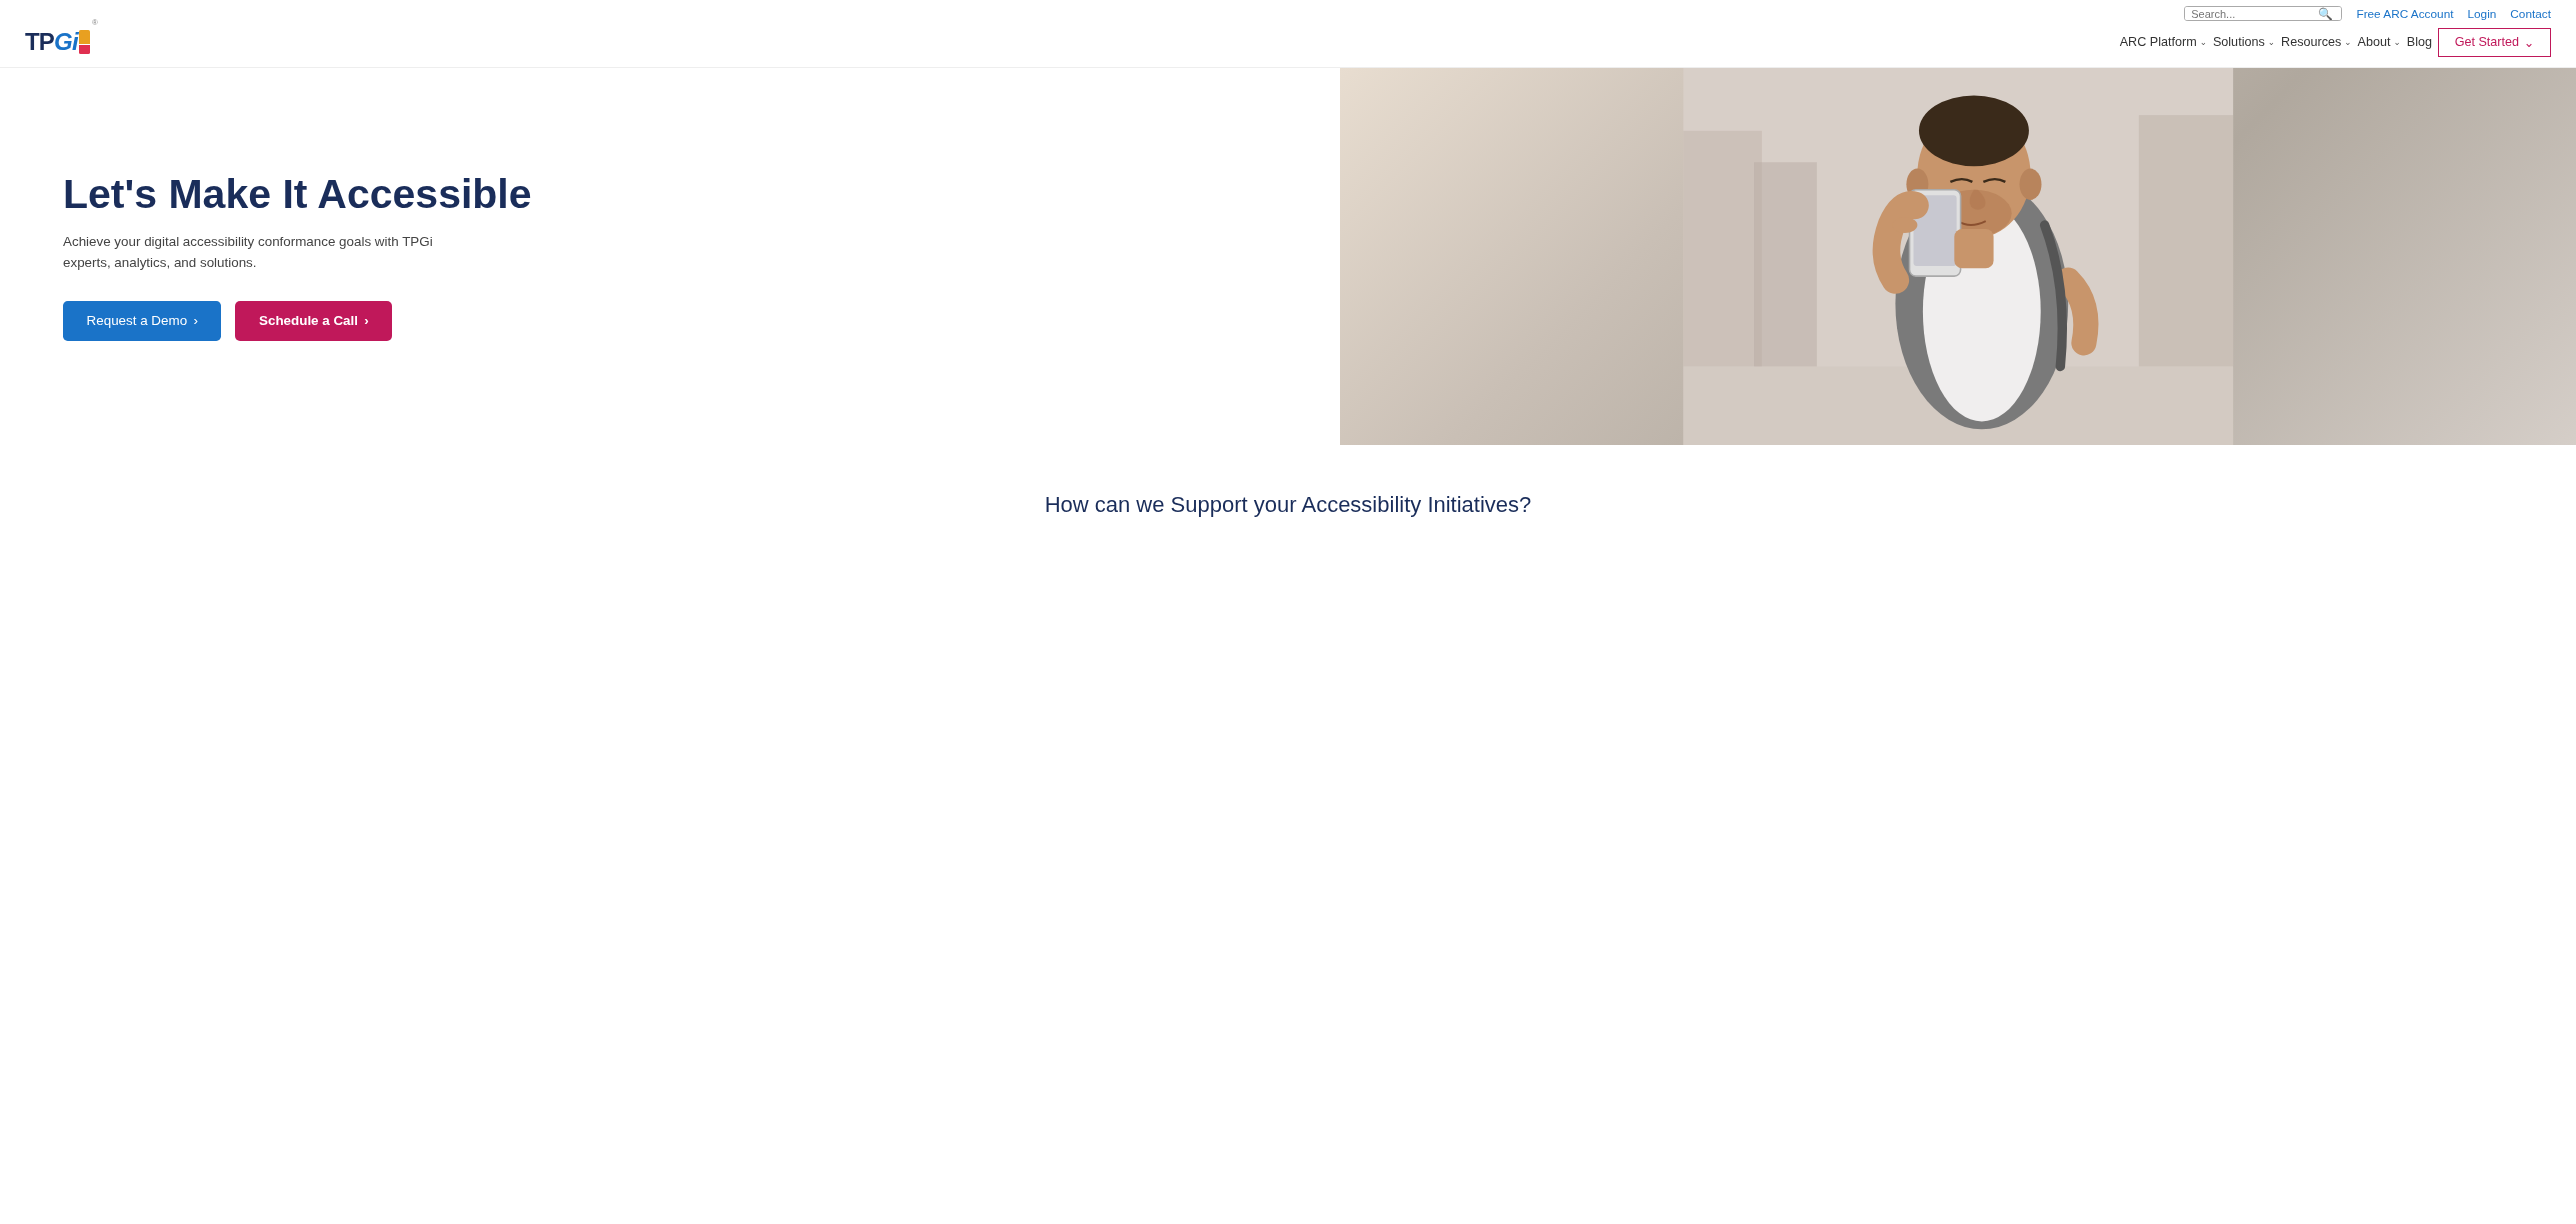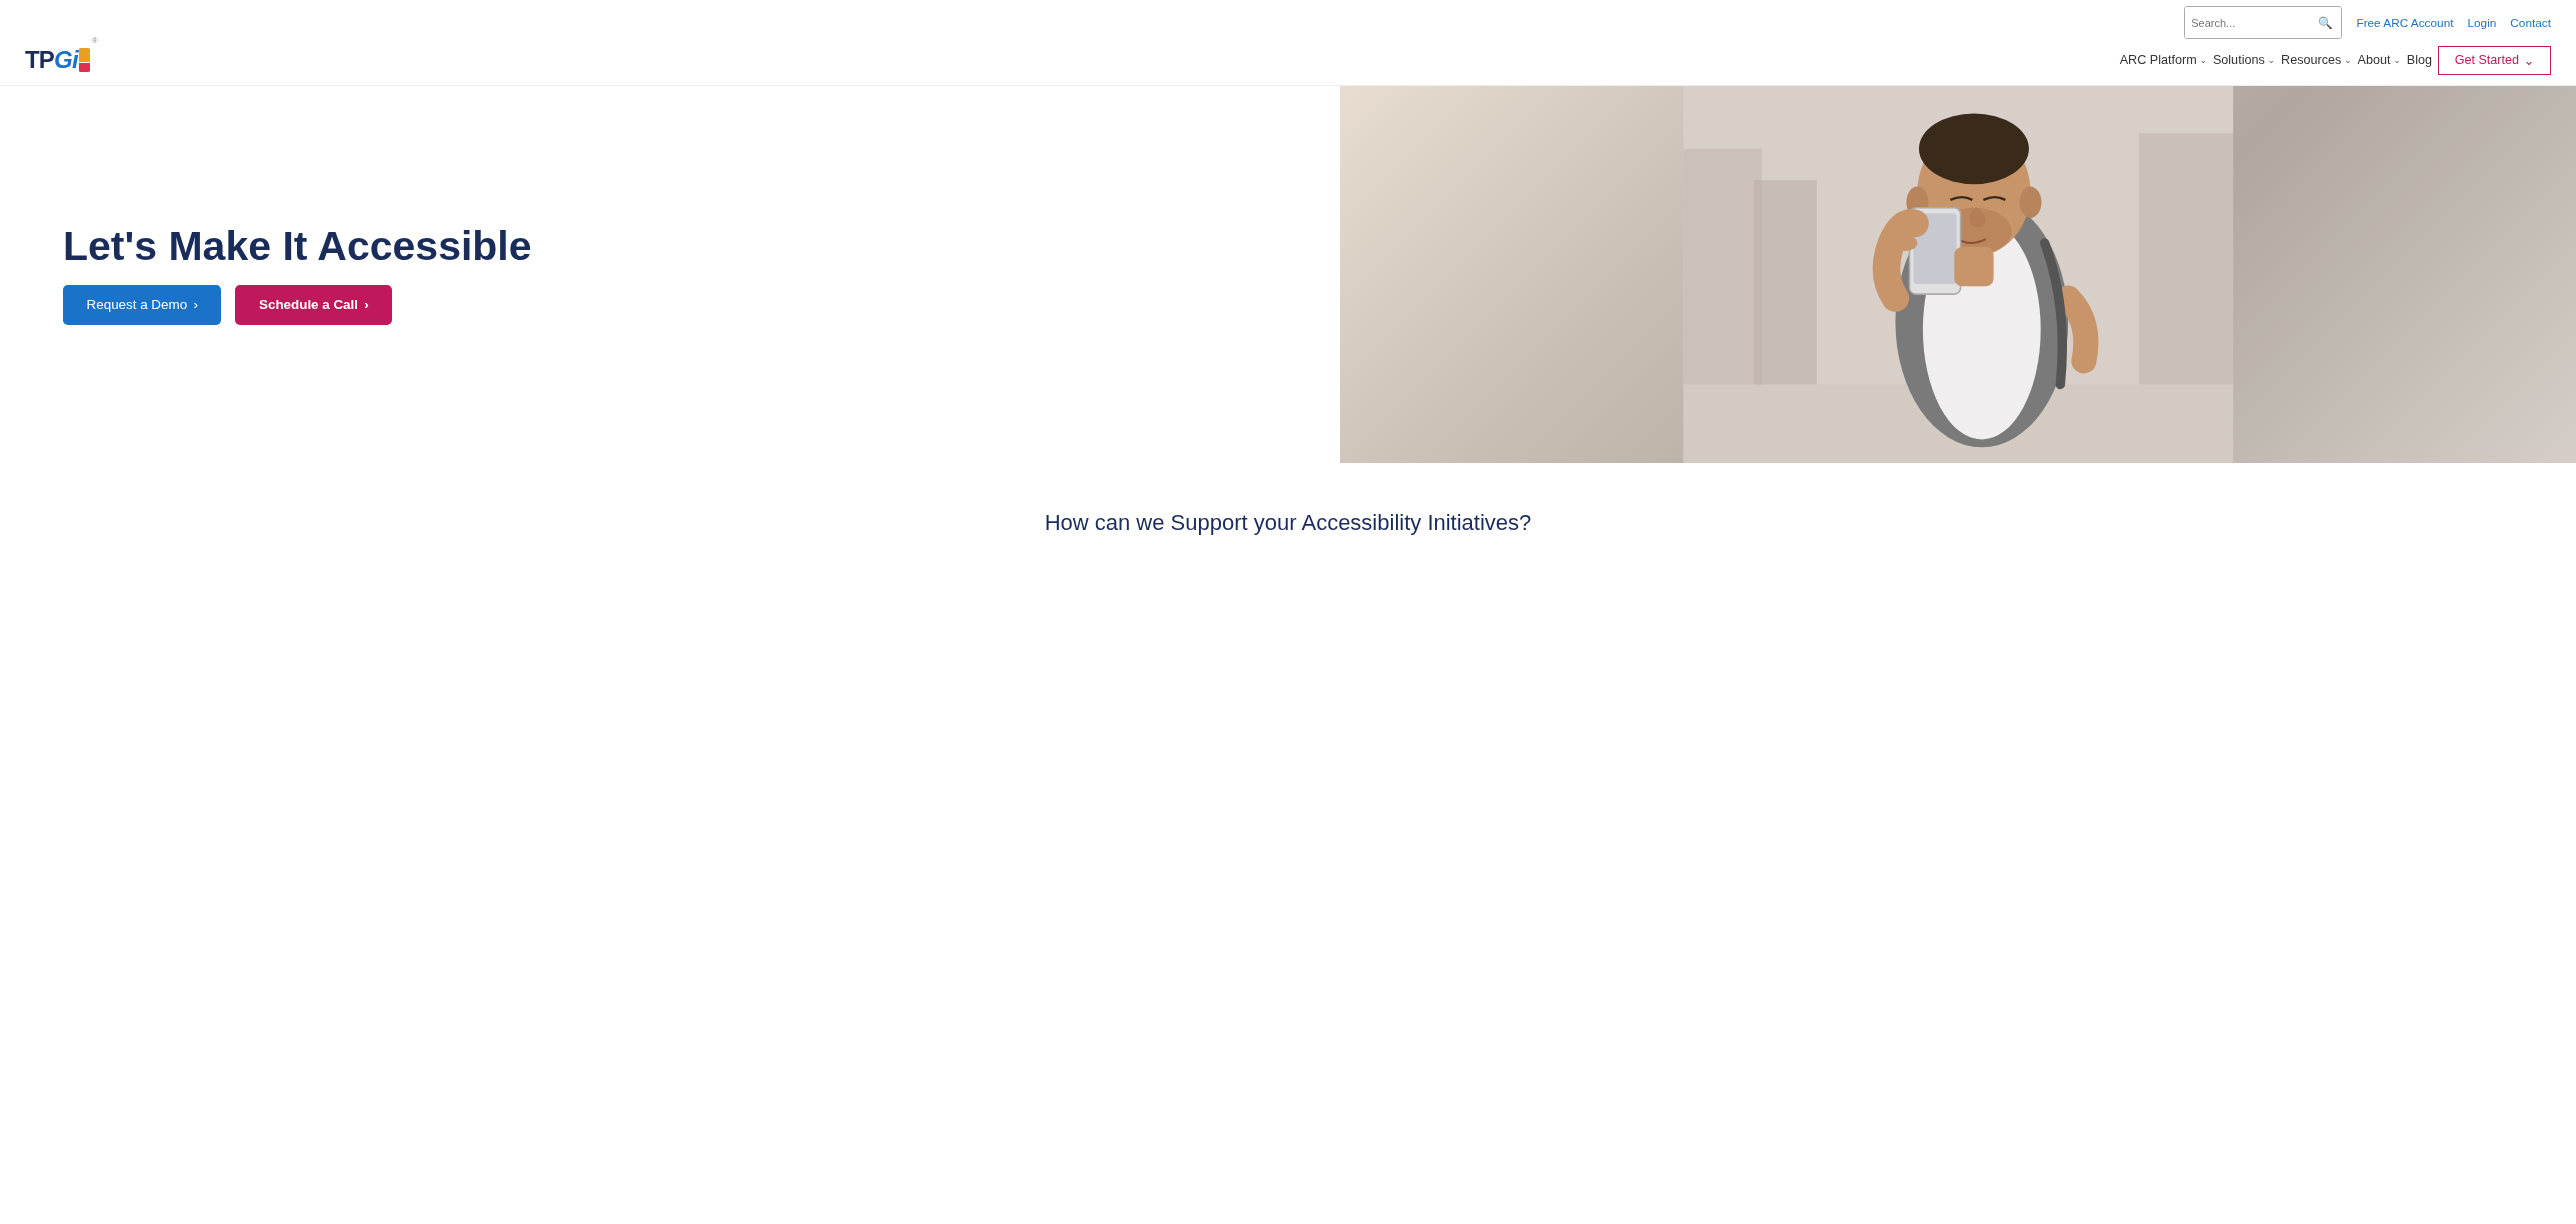--- a/index.html
+++ b/index.html
@@ -13,21 +13,21 @@
       padding: 6.3px 25px;
       gap: 14px;
       background: #fff;
     }
     .top-bar .search-wrapper {
       display: flex;
       align-items: flex-start;
       border: 1.2px solid #aaa;
       border-radius: 3.1px;
       overflow: hidden;
-      height: 33px;
+      height: 15px;
     }
     .top-bar .search-input {
       border: none;
       outline: none;
       padding: 0 6.3px;
       font-size: 11px;
       width: 126px;
       height: 100%;
     }
     .top-bar .search-btn {
@@ -278,20 +278,21 @@
         <span>Get Started</span>
         <span>⌄</span>
       </button>
     </li>
   </ul>
 </nav>
 
 <section class="hero">
   <div class="hero-left">
     <h1 class="hero-title">Let's Make It Accessible</h1>
+    <p class="hero-subtitle">Achieve your digital accessibility conformance goals with TPGi experts, analytics, and solutions.</p>
     <div class="hero-buttons">
       <button class="btn-demo">
         <span>Request a Demo</span>
         <span>›</span>
       </button>
       <button class="btn-call">
         <span>Schedule a Call</span>
         <span>›</span>
       </button>
     </div>

